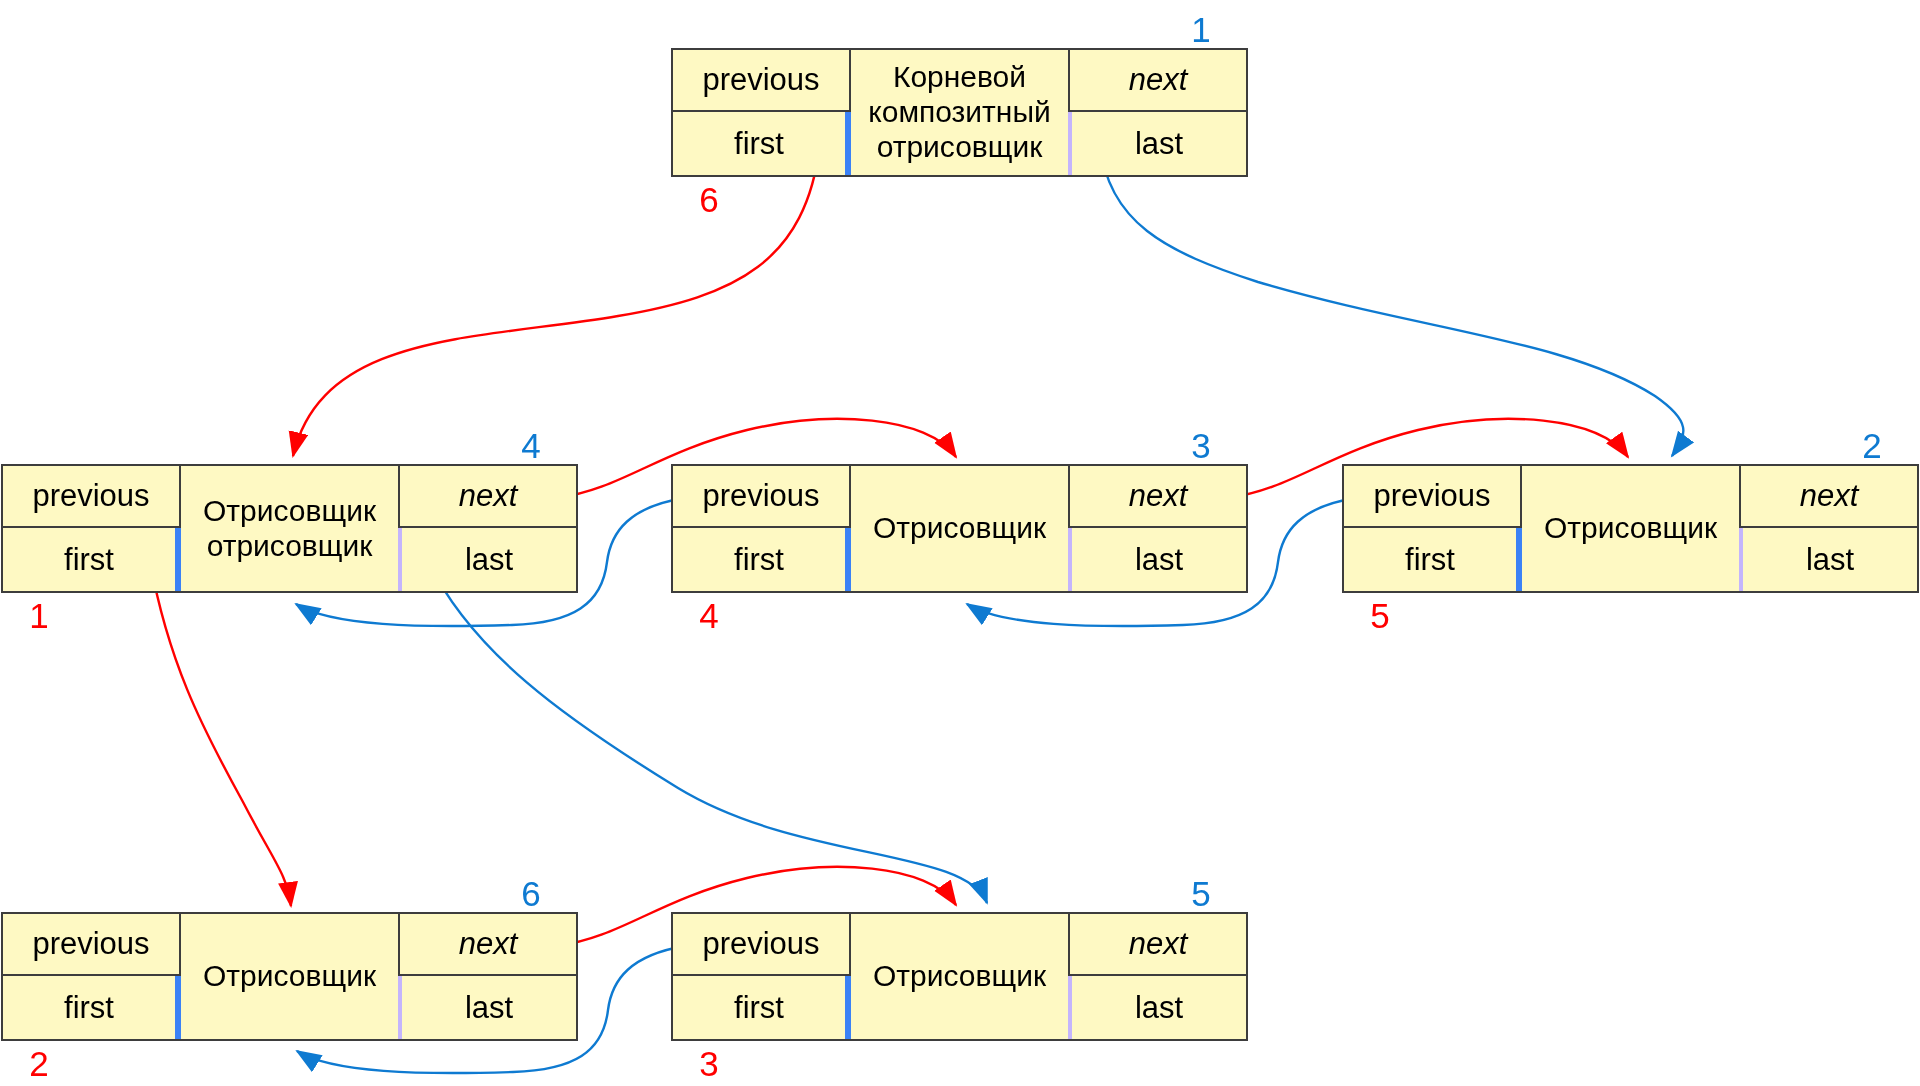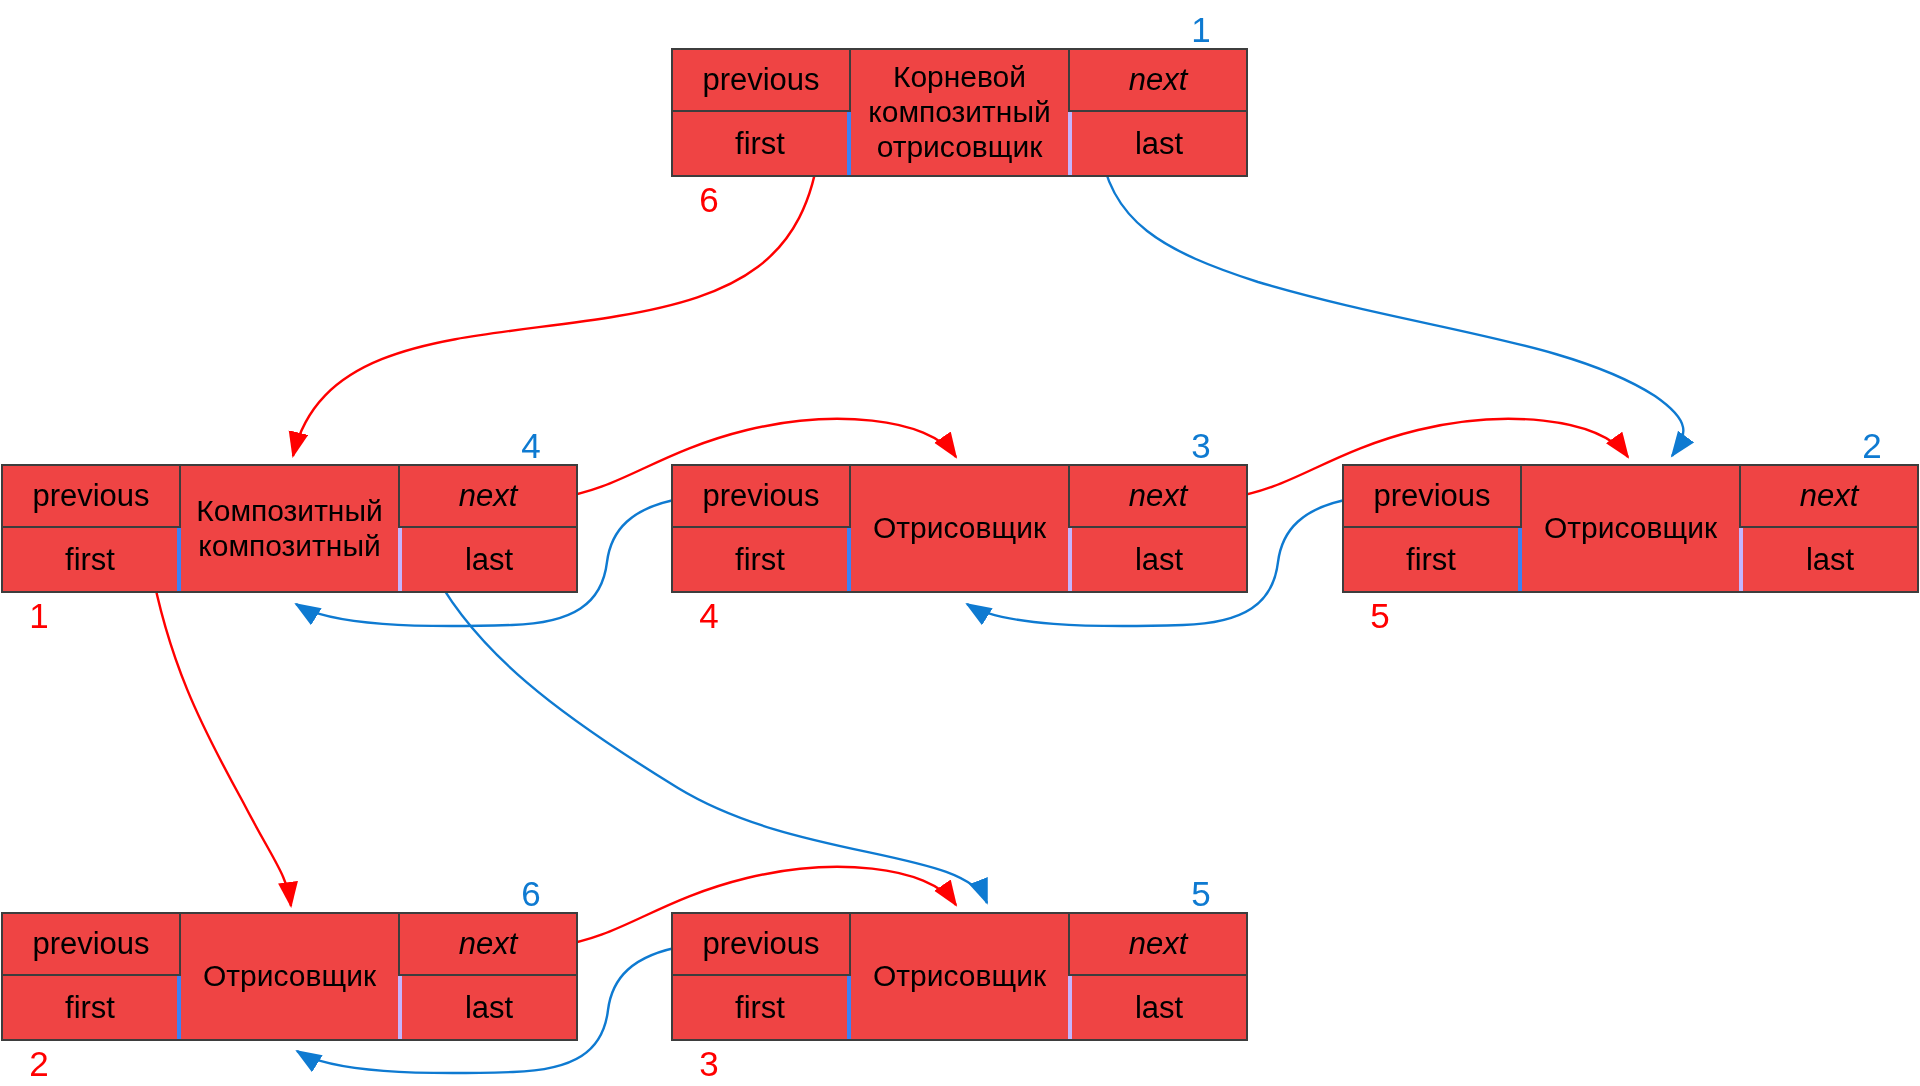--- a/index.html
+++ b/index.html
@@ -26,33 +26,33 @@
   }
   .node {
     position: absolute;
     width: 577px;
     height: 129px;
     box-sizing: border-box;
     border: 2px solid #3d3d3d;
     display: grid;
     grid-template-columns: 178px 217px 178px;
     grid-template-rows: 62px 63px;
-    background: #ef4444;
+    background: #fef9c3;
     color: #000000;
   }
   .cell {
     display: flex;
     align-items: center;
     justify-content: center;
     box-sizing: border-box;
     font-size: 31px;
     white-space: nowrap;
   }
   .cell.prev  { grid-column: 1; grid-row: 1; border-right: 2px solid #3d3d3d; border-bottom: 2px solid #3d3d3d; }
-  .cell.first { grid-column: 1; grid-row: 2; border-right: 4px solid #3b82f6; text-align: center; }
+  .cell.first { grid-column: 1; grid-row: 2; border-right: 6px solid #3b82f6; text-align: center; }
   .cell.mid   { grid-column: 2; grid-row: 1 / span 2; text-align: center; font-size: 30px; line-height: 1.16; white-space: normal; padding: 0 16px; }
   .cell.next  { grid-column: 3; grid-row: 1; border-left: 2px solid #3d3d3d; border-bottom: 2px solid #3d3d3d; font-style: italic; }
   .cell.last  { grid-column: 3; grid-row: 2; border-left: 4px solid #c4b5fd; }
   .seq-num {
     position: absolute;
     transform: translate(-50%, -50%);
     font-size: 35px;
     line-height: 1;
   }
   .seq-num.blue { color: #0e7ad1; }
@@ -100,21 +100,21 @@
         <div class="cell first">first</div>
         <div class="cell mid">Корневой композитный отрисовщик</div>
         <div class="cell next">next</div>
         <div class="cell last">last</div>
       </div>
       <div class="seq-num blue" style="left: 1201px; top: 29px;">1</div>
       <div class="seq-num red" style="left: 709px; top: 199px;">6</div>
       <div class="node" style="left: 1px; top: 464px;">
         <div class="cell prev">previous</div>
         <div class="cell first">first</div>
-        <div class="cell mid">Композитный композитный</div>
+        <div class="cell mid">Отрисовщик отрисовщик</div>
         <div class="cell next">next</div>
         <div class="cell last">last</div>
       </div>
       <div class="seq-num blue" style="left: 531px; top: 445px;">4</div>
       <div class="seq-num red" style="left: 39px; top: 615px;">1</div>
       <div class="node" style="left: 671px; top: 464px;">
         <div class="cell prev">previous</div>
         <div class="cell first">first</div>
         <div class="cell mid">Отрисовщик</div>
         <div class="cell next">next</div>

